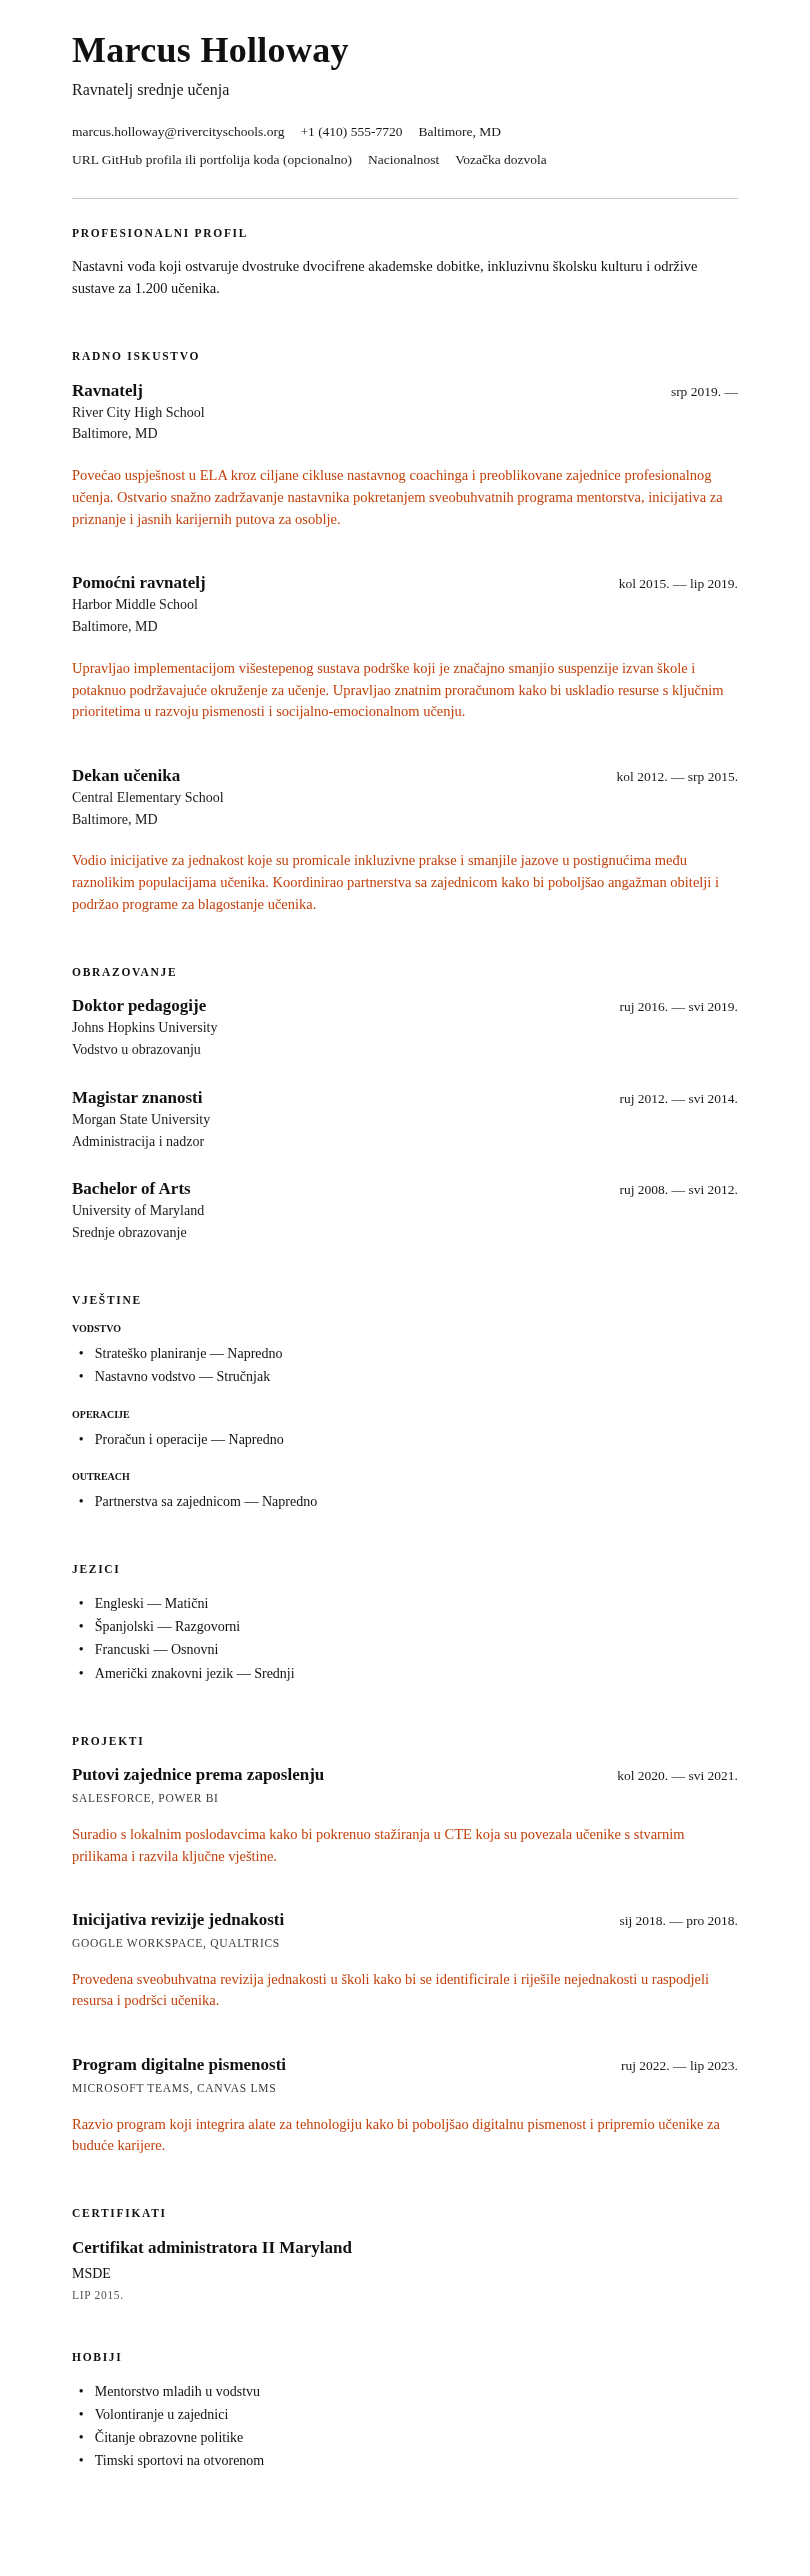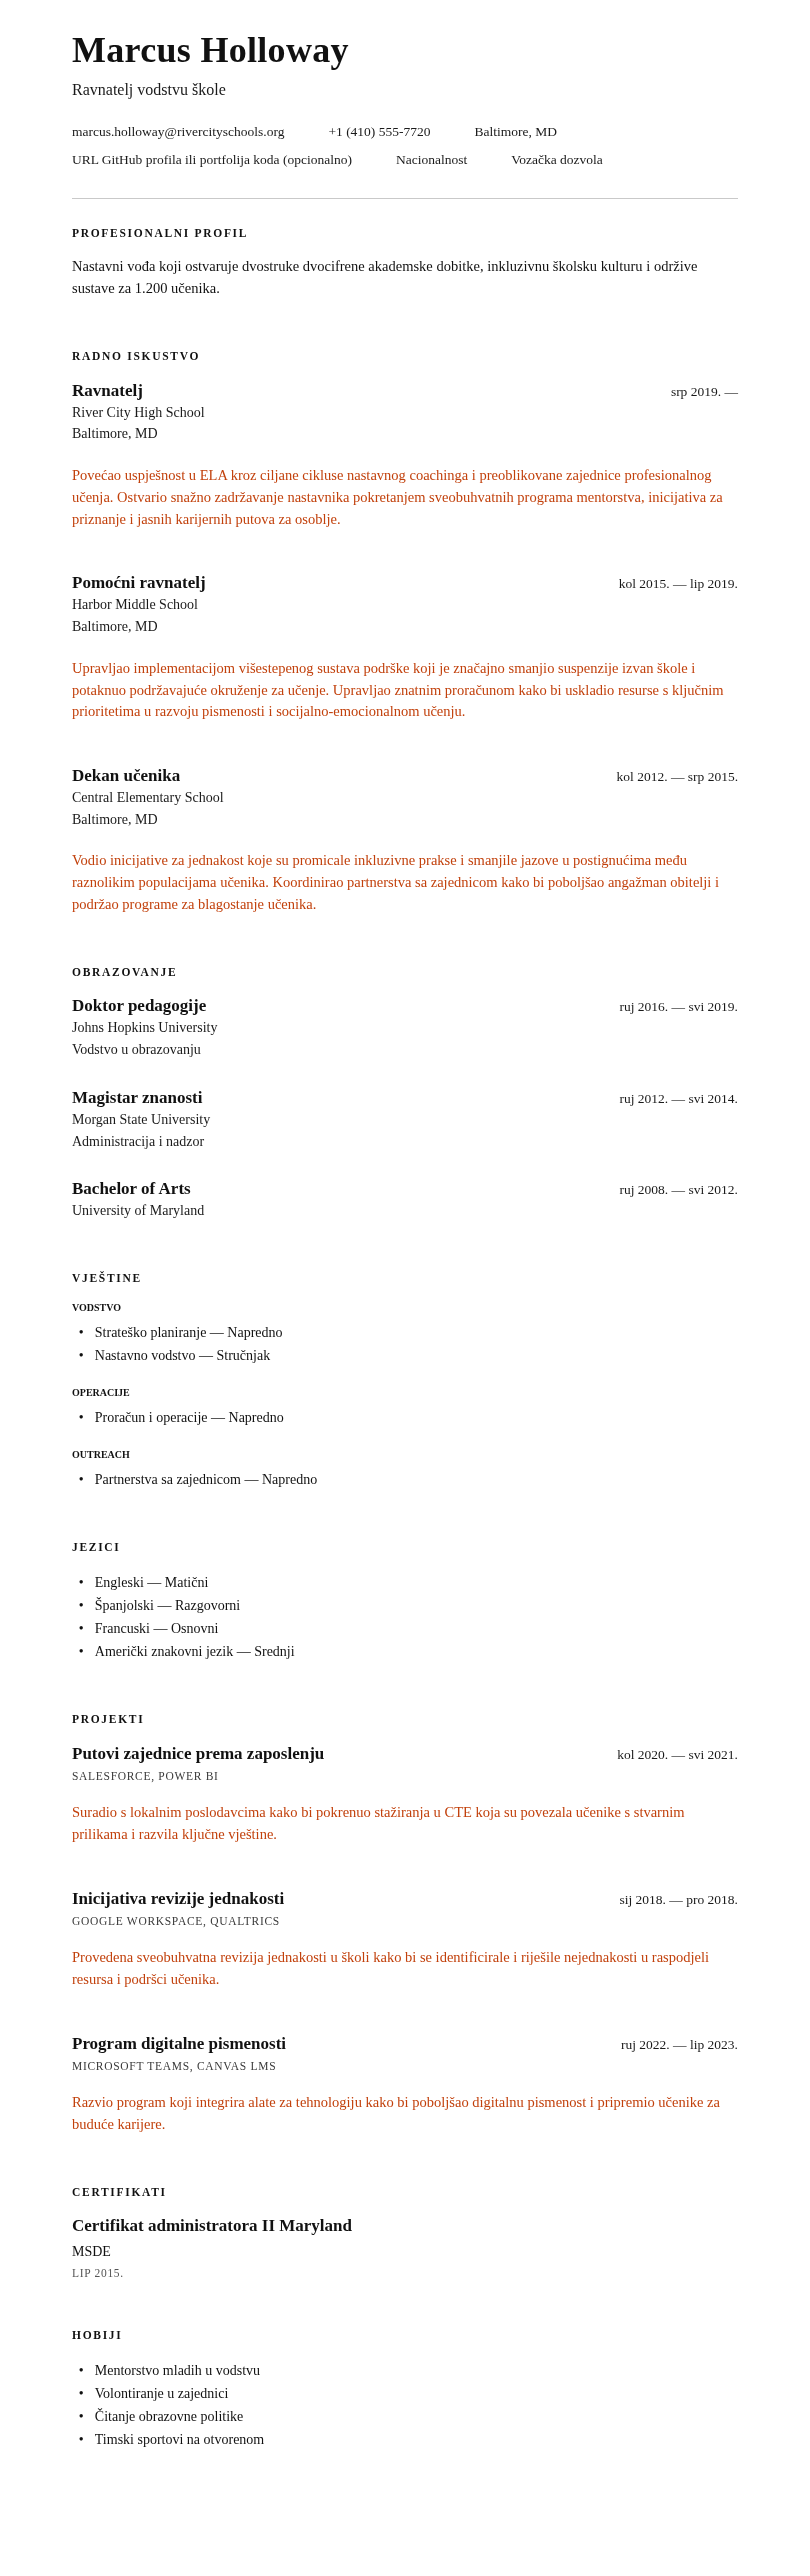--- a/index.html
+++ b/index.html
@@ -26,21 +26,21 @@
   }
   .subtitle {
     font-size: 16px;
     margin-top: 9.5px;
     color: #1a1a1a;
   }
   .contact { margin-top: 19px; font-size: 13.5px; color: #1a1a1a; }
   .contact-row {
     display: flex;
     flex-wrap: wrap;
-    gap: 4px 44px;
+    gap: 4px 16px;
     padding: 6px 0;
   }
   .rule {
     border: none;
     border-top: 0.7px solid #c9c9c9;
     margin: 24px 0 28px 0;
   }
 
   
   .section { margin-bottom: 50px; }
@@ -120,21 +120,21 @@
     margin-top: 4px;
   }
 </style>
 </head>
 <body>
 
 <div class="page">
 
   <header>
     <h1 class="name">Marcus Holloway</h1>
-    <div class="subtitle">Ravnatelj vodstvu škole</div>
+    <div class="subtitle">Ravnatelj srednje učenja</div>
 
     <div class="contact">
       <div class="contact-row">
         <span>marcus.holloway@rivercityschools.org</span>
         <span>+1 (410) 555-7720</span>
         <span>Baltimore, MD</span>
       </div>
       <div class="contact-row">
         <span>URL GitHub profila ili portfolija koda (opcionalno)</span>
         <span>Nacionalnost</span>
@@ -204,20 +204,21 @@
       <div class="entry-sub">Morgan State University</div>
       <div class="entry-sub">Administracija i nadzor</div>
     </div>
 
     <div class="entry tight">
       <div class="entry-head">
         <div class="entry-title">Bachelor of Arts</div>
         <div class="entry-dates">ruj 2008. — svi 2012.</div>
       </div>
       <div class="entry-sub">University of Maryland</div>
+      <div class="entry-sub">Srednje obrazovanje</div>
     </div>
   </section>
 
   <section class="section">
     <div class="section-label">Vještine</div>
 
     <div class="skills-group">
       <div class="skills-group-name">VODSTVO</div>
       <ul class="plain">
         <li>Strateško planiranje — Napredno</li>

